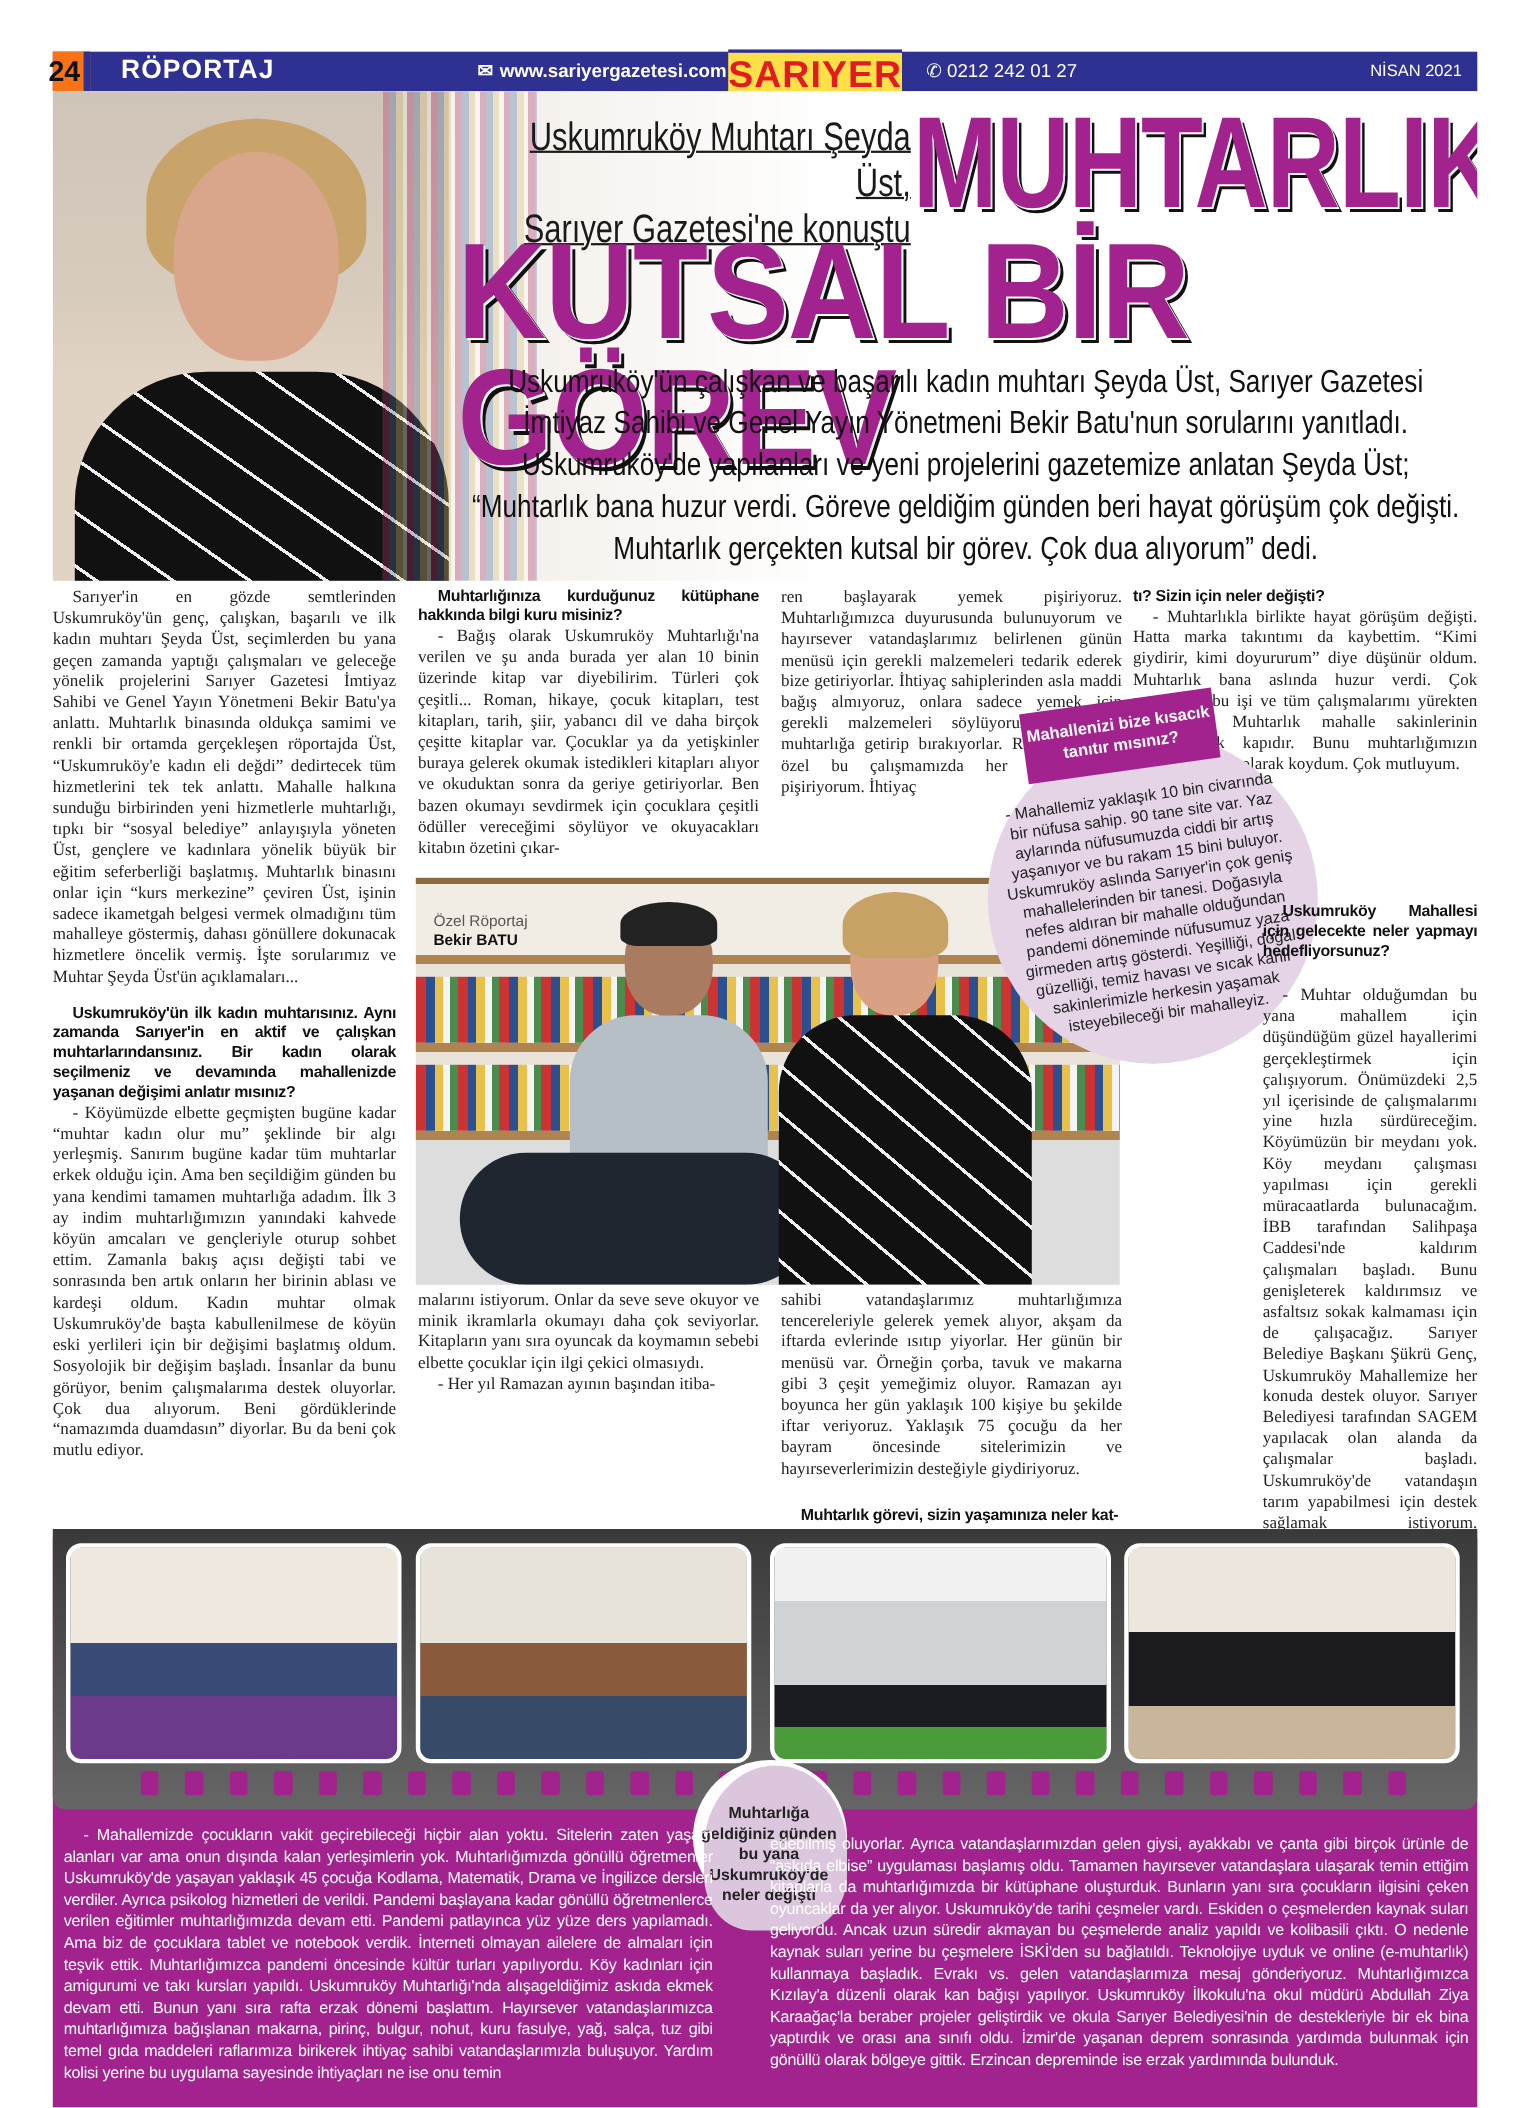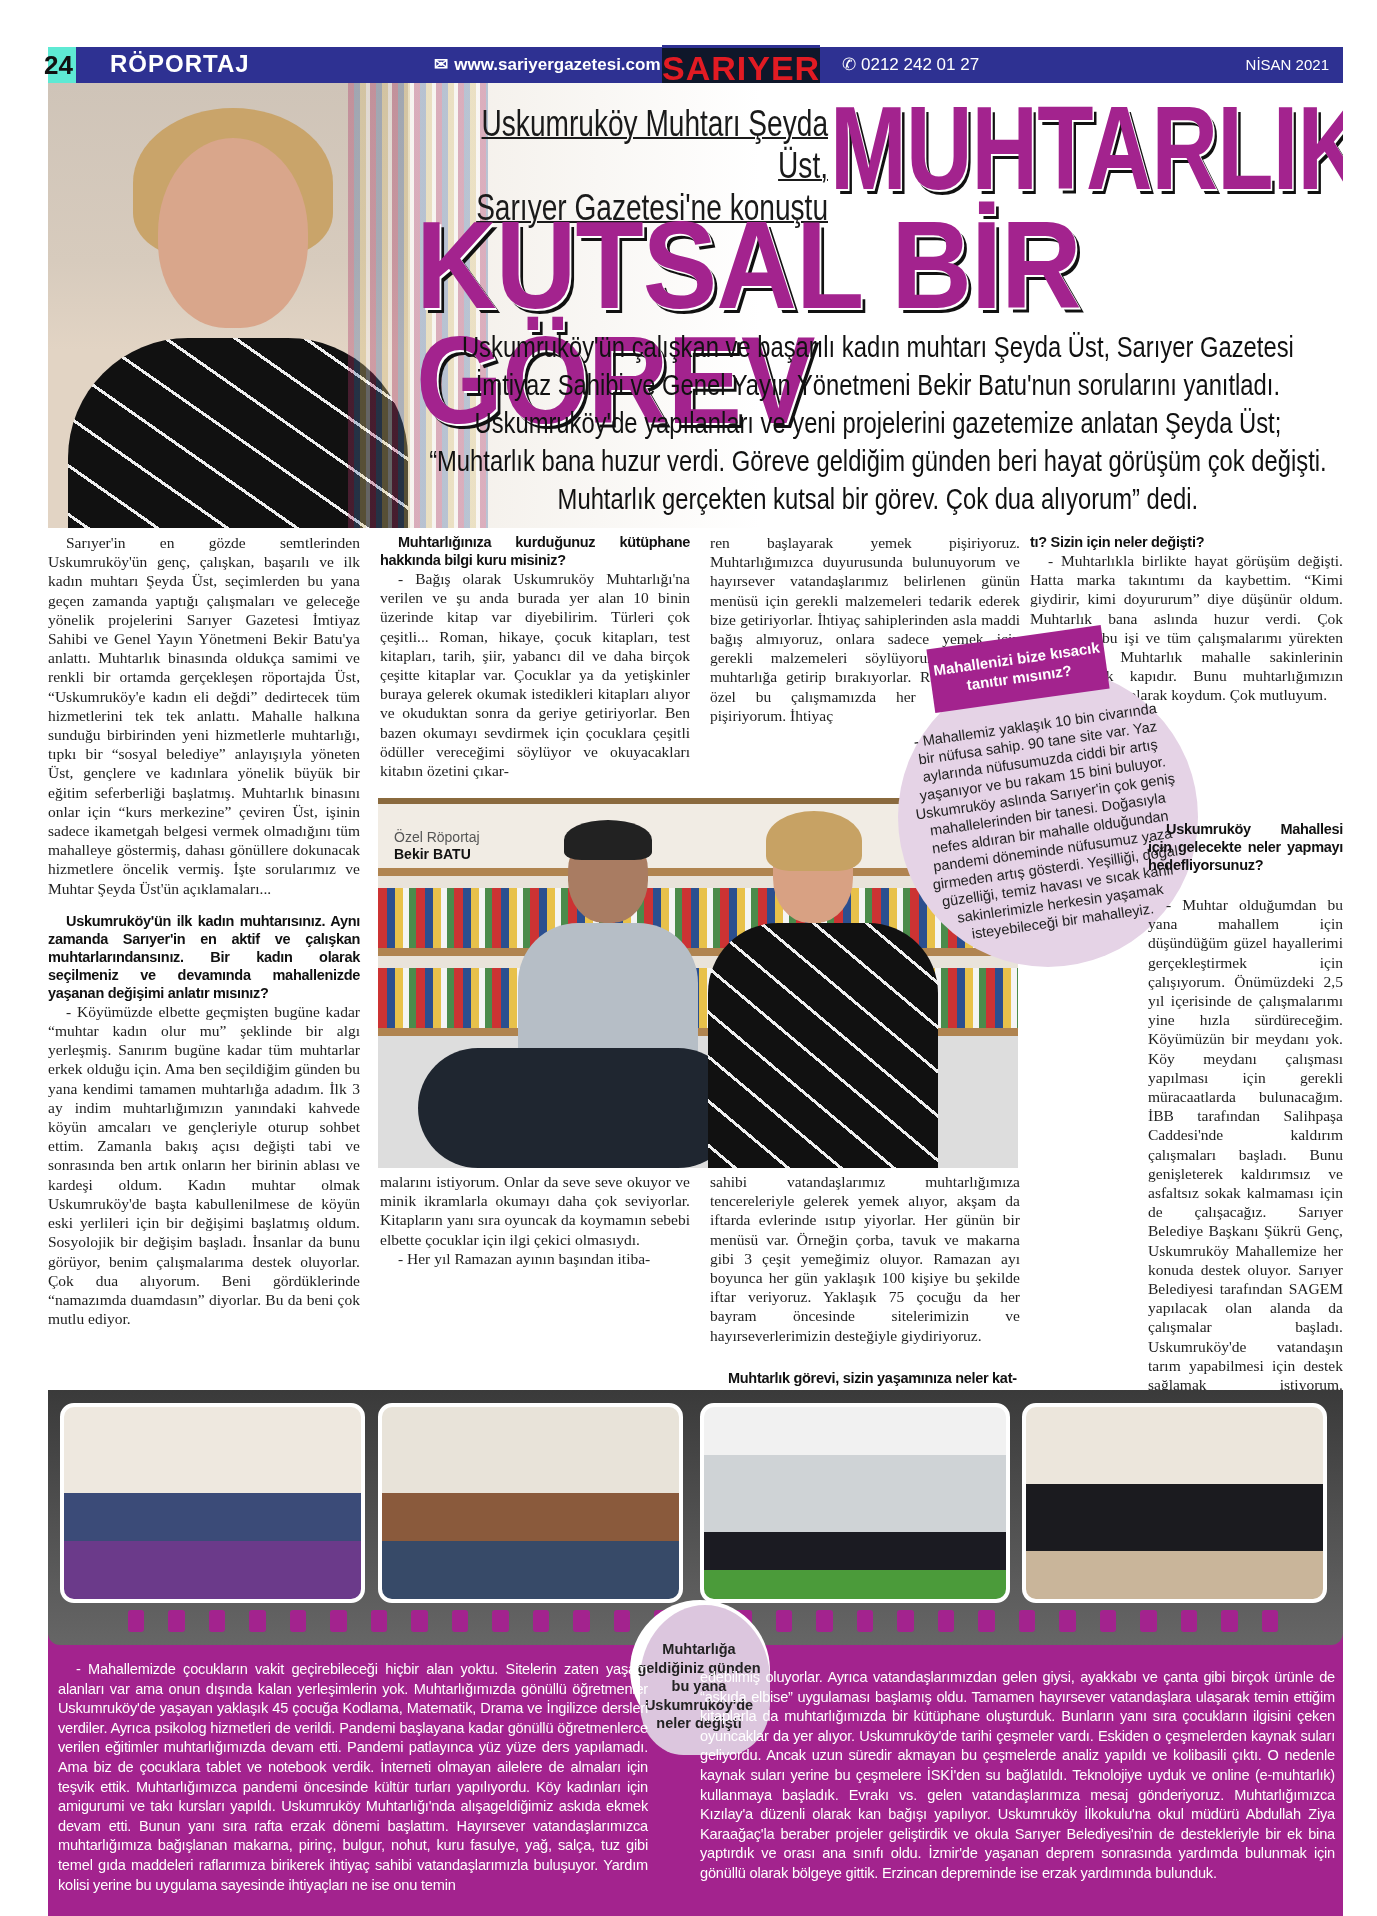--- a/index.html
+++ b/index.html
@@ -1,24 +1,24 @@
 <!DOCTYPE html>
 <html><head>
 <meta charset="utf-8">
 <style>
 *{box-sizing:border-box;margin:0;padding:0}
 html,body{width:1377px;height:1916px;background:#fff;overflow:hidden}
 body{position:relative;font-family:"Liberation Serif",serif;color:#222}
 .hdr{position:absolute;left:48px;top:47px;width:1295px;height:36px;background:#2e3192;color:#fff;font-family:"Liberation Sans",sans-serif}
-.hdr .pg{position:absolute;left:0;top:0;width:34px;height:36px;background:#5eead4;color:#111;font-weight:bold;font-size:26px;text-align:left;line-height:36px;border-right:6px solid #2e3192}
+.hdr .pg{position:absolute;left:0;top:0;width:34px;height:36px;background:#f97316;color:#111;font-weight:bold;font-size:26px;text-align:left;line-height:36px;border-right:6px solid #2e3192}
 .hdr .pg span{position:relative;left:-4px}
 .hdr .sec{position:absolute;left:62px;top:3px;font-size:24px;font-weight:bold;letter-spacing:1px}
 .hdr .web{position:absolute;left:386px;top:7px;font-size:17px;font-weight:bold}
 .hdr .web i{font-style:normal;margin-right:6px}
-.hdr .logo{position:absolute;left:614px;top:-2px;width:158px;height:42px;background:#0f172a;color:#e21b23;font-weight:bold;font-size:34px;line-height:40px;text-align:right;letter-spacing:1px;font-family:"Liberation Sans",sans-serif;border-top:3px solid #2e3192}
+.hdr .logo{position:absolute;left:614px;top:-2px;width:158px;height:42px;background:#fde047;color:#e21b23;font-weight:bold;font-size:34px;line-height:40px;text-align:right;letter-spacing:1px;font-family:"Liberation Sans",sans-serif;border-top:3px solid #2e3192}
 .hdr .phone{position:absolute;left:794px;top:7px;font-size:17px}
 .hdr .date{position:absolute;right:14px;top:9px;font-size:15px}
 .hero{position:absolute;left:48px;top:83px;width:1295px;height:445px;background:linear-gradient(90deg,#e8e2da 0%,#f3efe9 30%,#fff 55%);overflow:hidden}
 .photo{position:absolute;left:0;top:0;width:360px;height:445px;background:linear-gradient(180deg,#cfc4b8 0%,#d7cbbd 40%,#e2d4c4 60%)}
 .photo .face{position:absolute;left:110px;top:55px;width:150px;height:190px;border-radius:50% 50% 45% 45%;background:#d9a68b}
 .photo .hair{position:absolute;left:85px;top:25px;width:200px;height:150px;border-radius:50% 50% 30% 30%;background:#c9a46a}
 .photo .shirt{position:absolute;left:20px;top:255px;width:340px;height:200px;border-radius:120px 120px 0 0;background:repeating-linear-gradient(35deg,#111 0 18px,#eee 18px 21px,#111 21px 40px)}
 .shelf{position:absolute;left:300px;top:0;width:140px;height:445px;background:repeating-linear-gradient(90deg,#a36 0 6px,#4a6fa5 6px 12px,#d9c27a 12px 18px,#fff 18px 22px);opacity:.35}
 .kick{position:absolute;left:270px;top:20px;width:510px;text-align:right;font-family:"Liberation Sans",sans-serif;font-size:36px;line-height:42px;color:#1a1a1a;transform:scaleX(.78);transform-origin:right top}
 .kick span{display:block;text-decoration:underline;text-decoration-thickness:2px}

